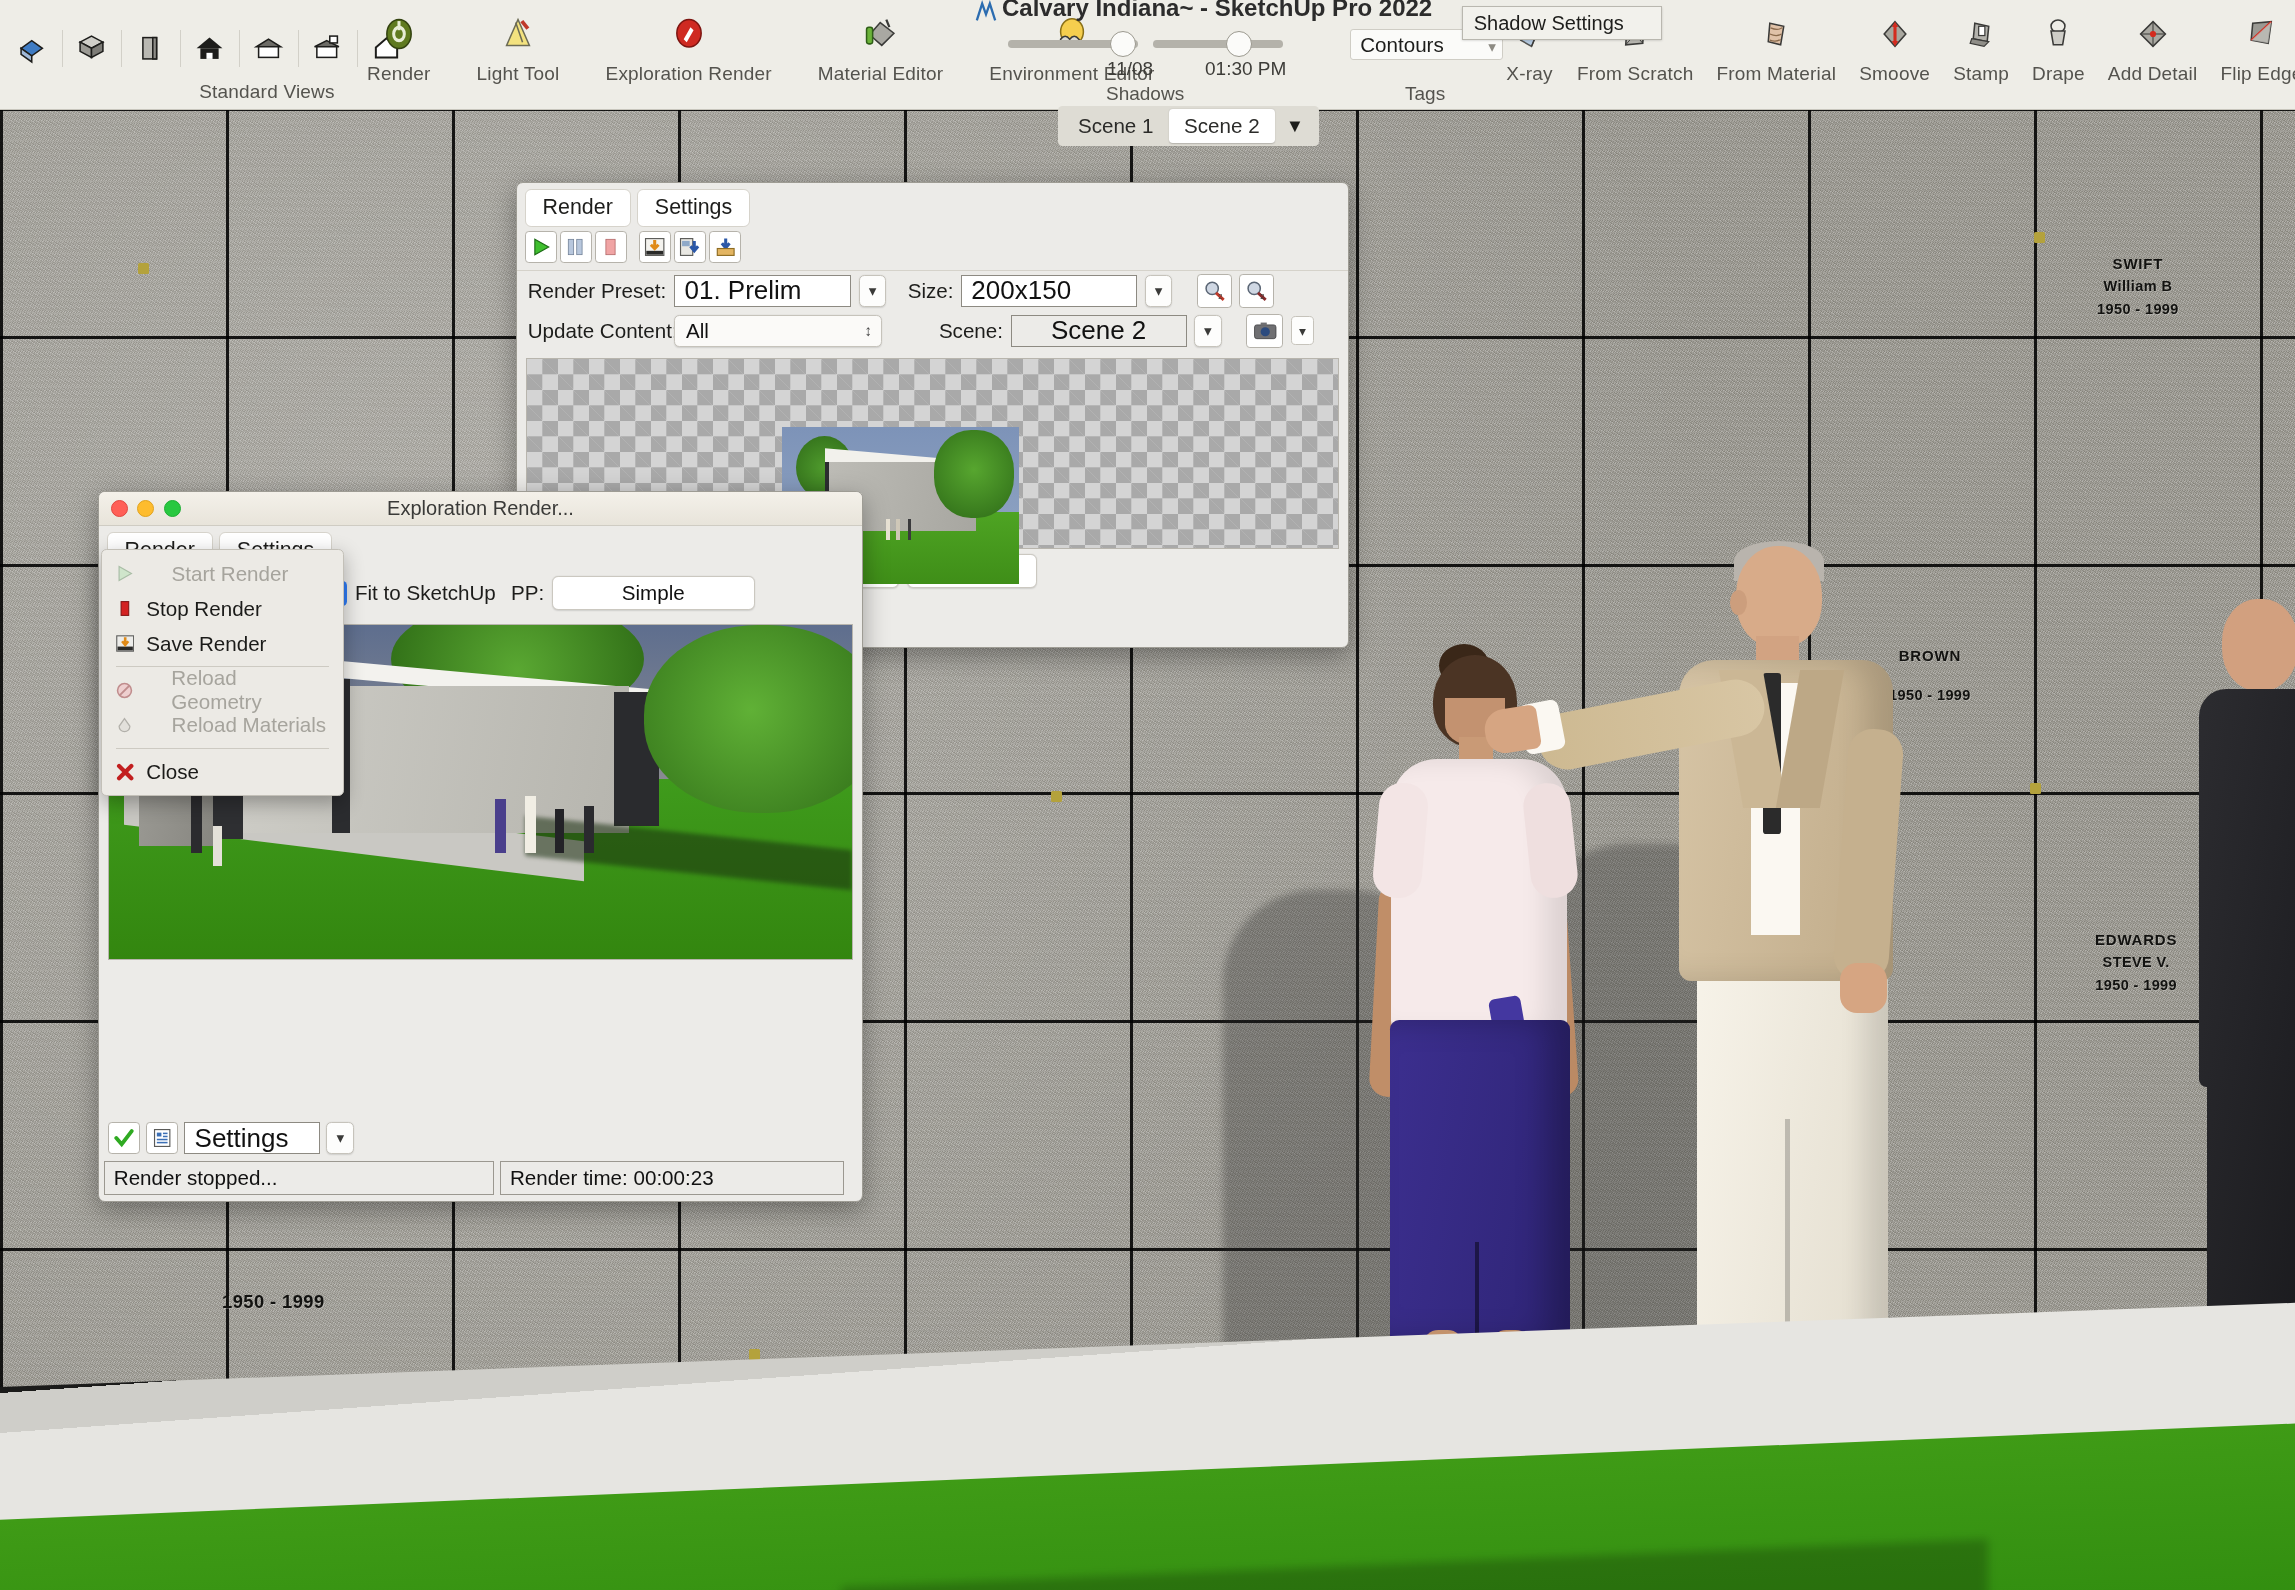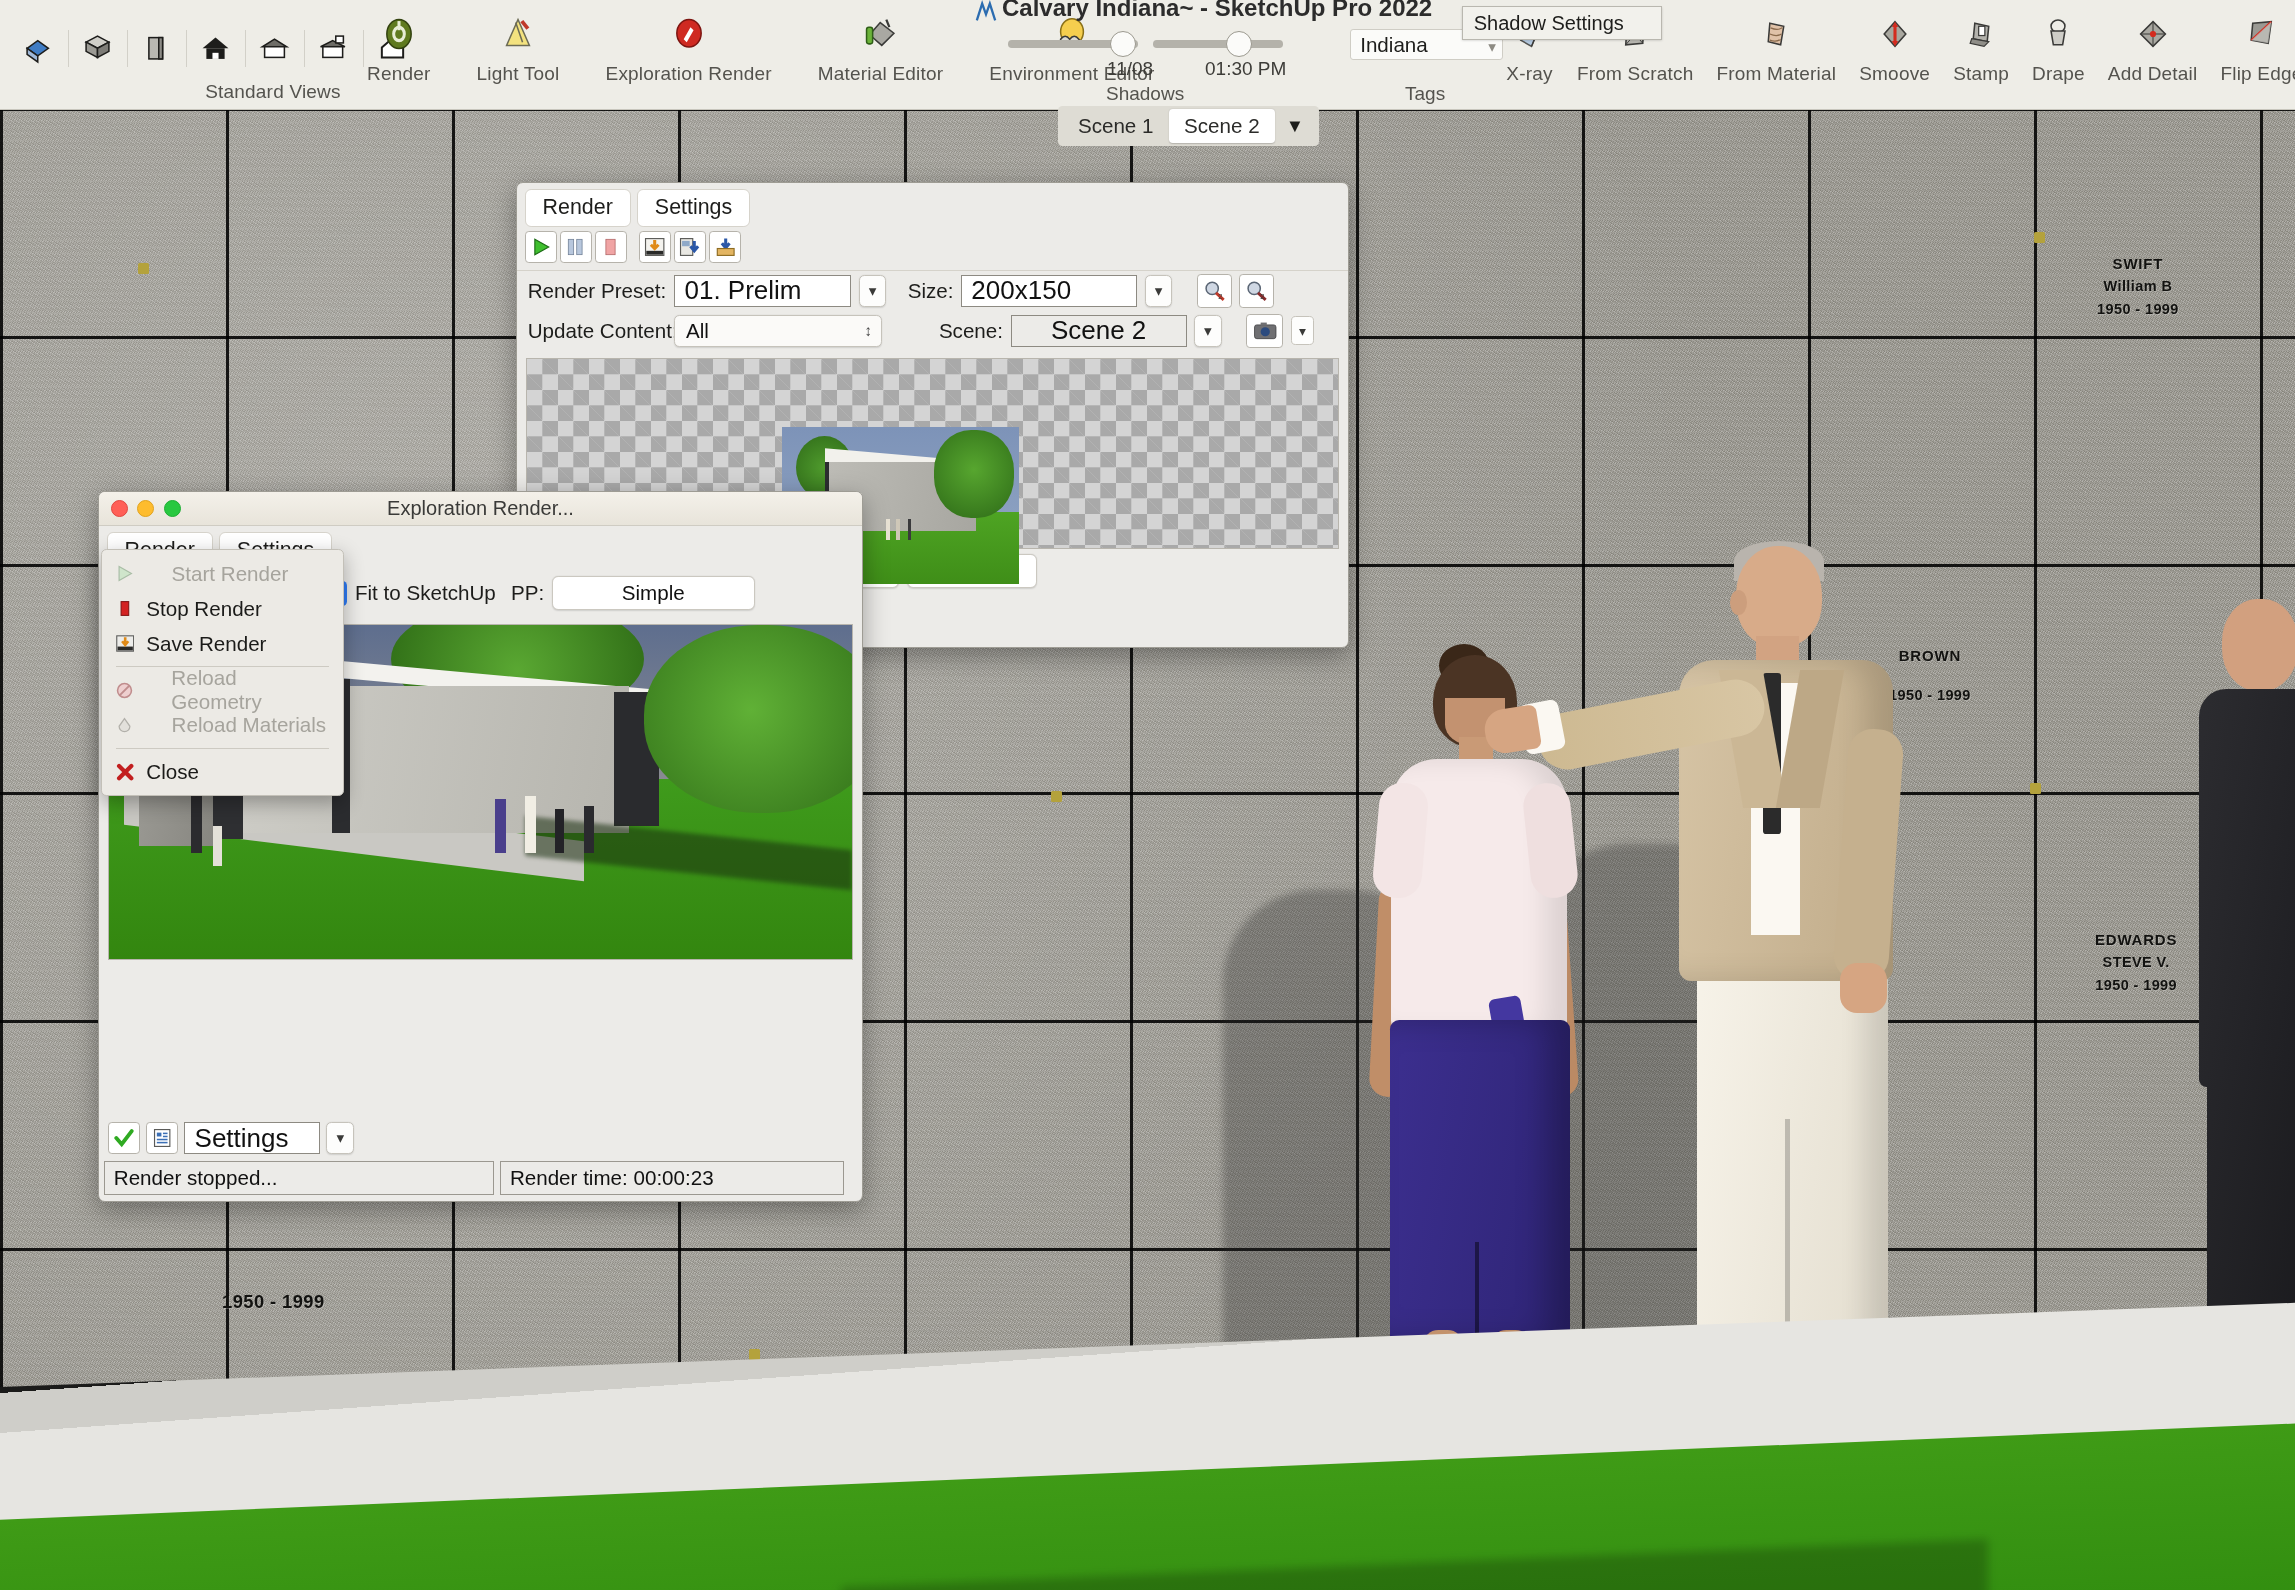--- a/index.html
+++ b/index.html
@@ -622,21 +622,21 @@
       <svg class="smallsvg" width="18.4" height="18.4" viewBox="0 0 24 24">
           <path d="M4 4 L20 20 M20 4 L4 20" stroke="#c21f1f" stroke-width="5.5" stroke-linecap="round"></path>
         </svg>
     </span>
     <span>Close</span>
   </div>
 </div>
 
 <div id="toolbar">
 
-  <div class="tbgroup" style="left:14px;">
+  <div class="tbgroup" style="left:8px;">
     <div class="tbrow">
       <div class="tbicon">
         <svg width="35" height="35" viewBox="0 0 46 46">
             <polygon points="8,24 22,14 36,24 22,34" fill="#3f7cc4" stroke="#1d1d1b" stroke-width="2"></polygon>
             <polygon points="8,24 22,34 22,42 8,32" fill="#9fb8d8" stroke="#1d1d1b" stroke-width="2"></polygon>
           </svg>
       </div>
       <div class="tbsep"></div>
       <div class="tbicon">
         <svg width="35" height="35" viewBox="0 0 46 46">
@@ -751,21 +751,21 @@
     <div class="sknob" style="left:116px;"></div>
     <div class="sliderlabel" style="left:113px;">11/08</div>
     <div class="slider" style="left:159px;width:130px;"></div>
     <div class="sknob" style="left:232px;"></div>
     <div class="sliderlabel" style="left:211px;">01:30 PM</div>
     <div id="shadowsLabel">Shadows</div>
   </div>
 
   <div id="tags-group">
     <div id="tagbox">
-      <span>Indiana</span>
+      <span>Contours</span>
       <span id="tagchev">▾</span>
     </div>
     <div id="tagsLabel">Tags</div>
   </div>
 
   <div class="tbgroup" style="left:1505px;">
     <div class="tbrow" style="gap:23px;">
       <div class="tbcell">
         <div class="tbicon">
           <svg width="34" height="34" viewBox="0 0 44 44">

